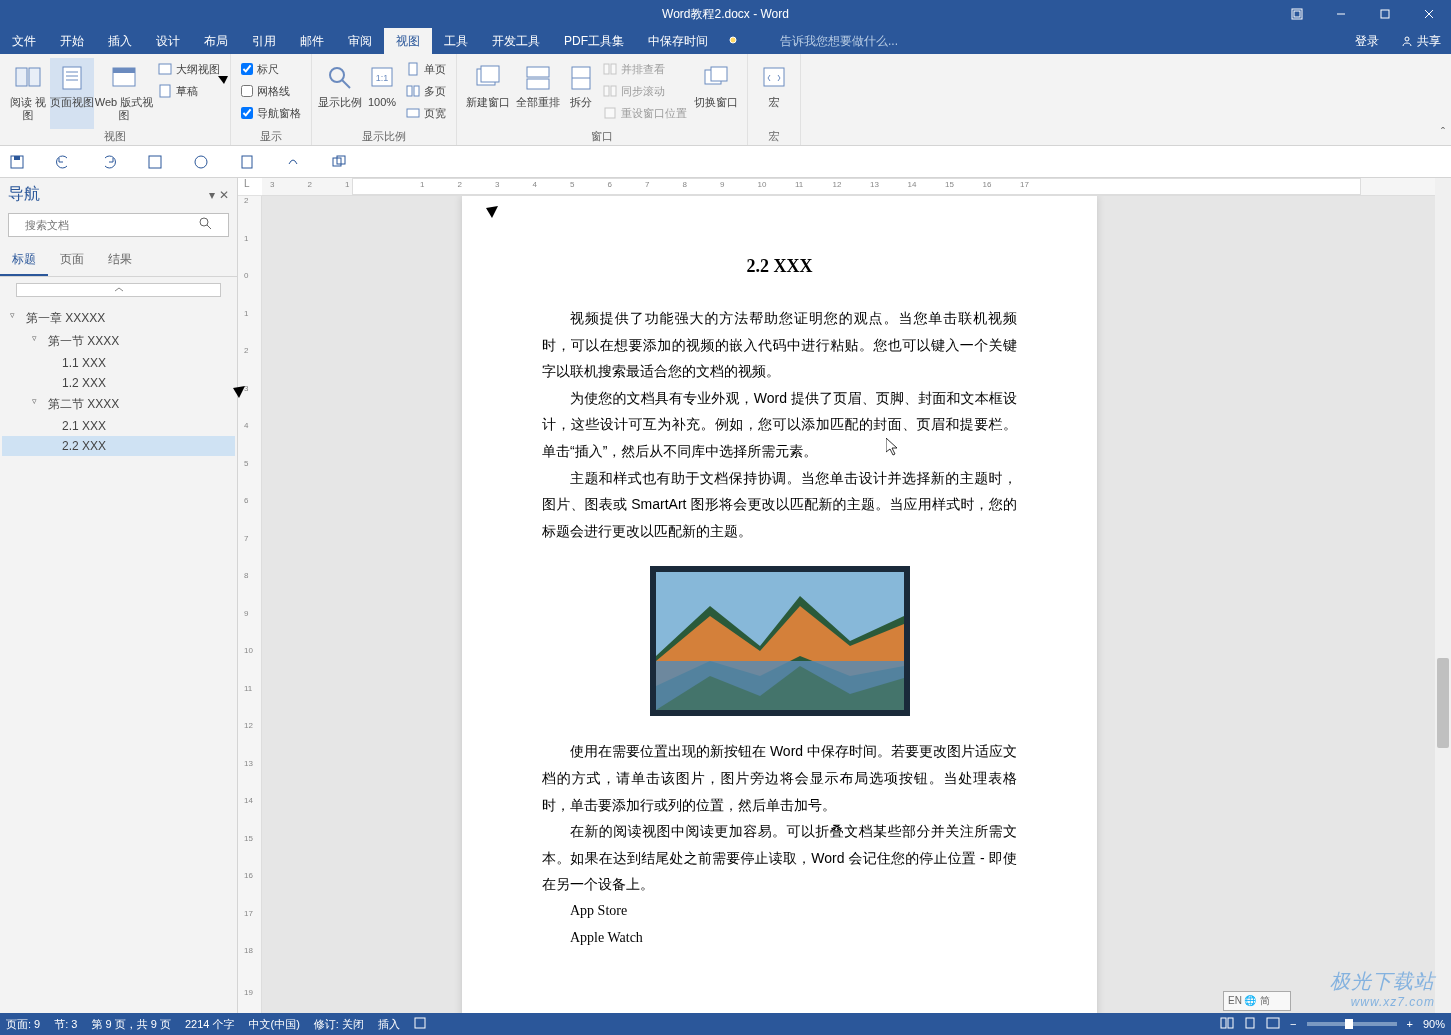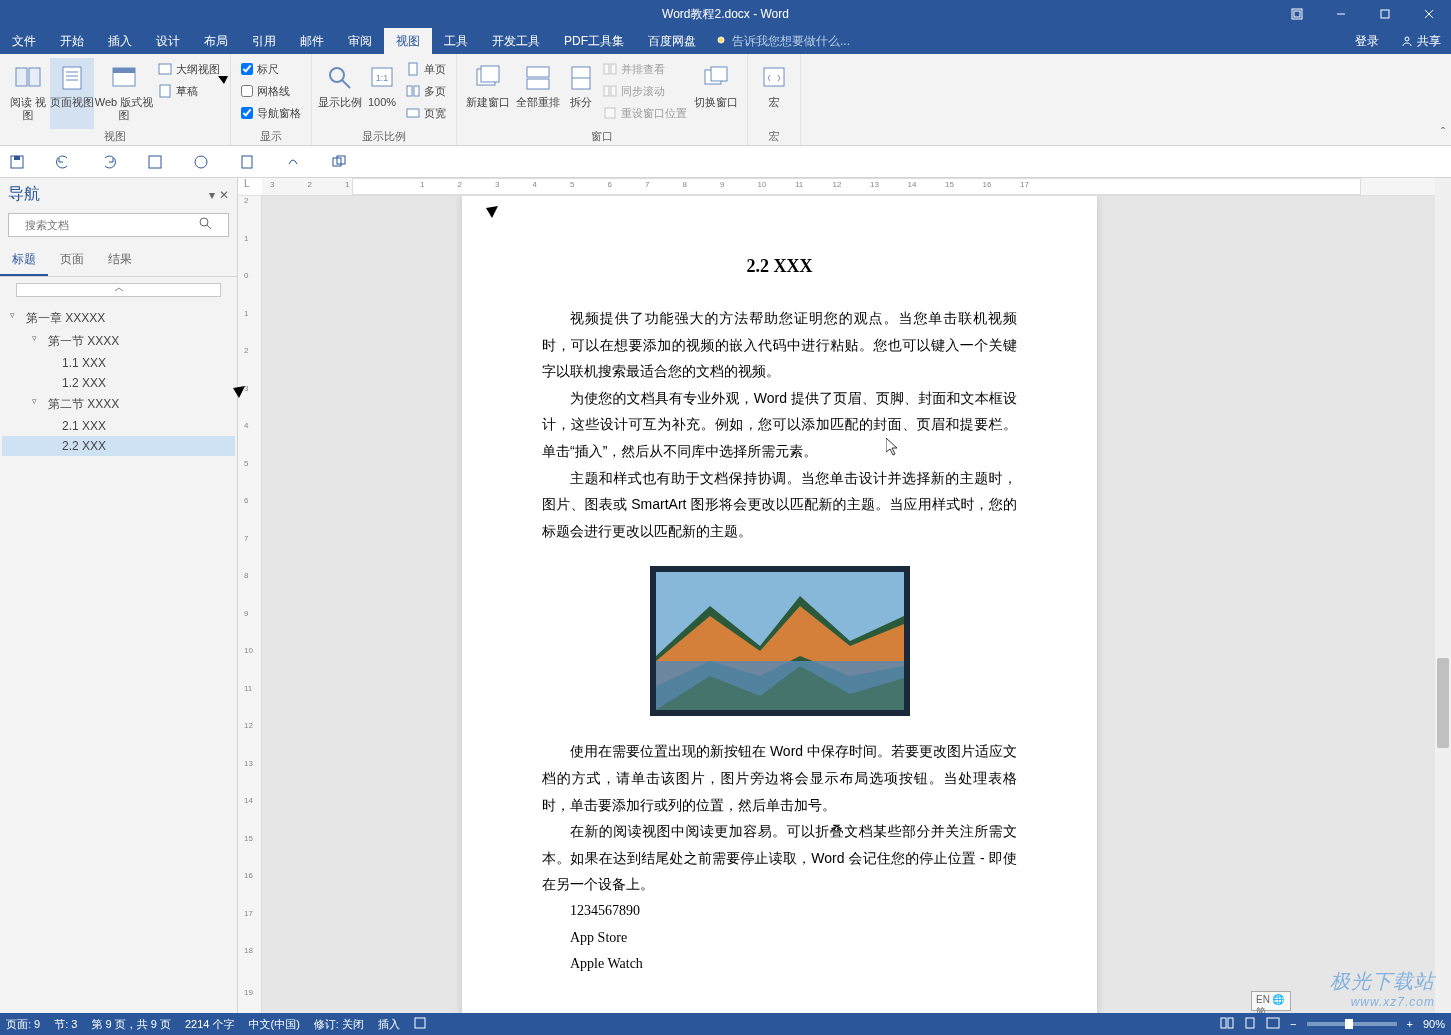--- a/index.html
+++ b/index.html
@@ -10,21 +10,21 @@
 .title-controls { position: absolute; right: 0; display: flex; }
 .title-controls .ctrl { width: 44px; height: 28px; display: flex; align-items: center; justify-content: center; font-size: 11px; }
 .title-controls .ctrl svg { width: 12px; height: 12px; }
 
 
 .menubar { height: 26px; background: #2b579a; color: #fff; display: flex; align-items: stretch; font-size: 12px; }
 .menu-item { padding: 0 12px; display: flex; align-items: center; cursor: pointer; }
 .menu-item.file { background: #2b579a; }
 .menu-item.active { background: #f3f3f3; color: #2b579a; }
 .menu-right { margin-left: auto; display: flex; align-items: center; }
-.tell-me { color: #b8cce4; margin-left: 8px; display: flex; align-items: center; }
+.tell-me { color: #b8cce4; margin-left: 8px; display: flex; align-items: center; gap: 36px; }
 .tell-me svg { width: 12px; height: 12px; margin-right: 4px; }
 .share-btn { display: flex; align-items: center; padding: 0 10px; }
 .share-btn svg { width: 12px; height: 12px; margin-right: 4px; }
 
 
 .ribbon { height: 92px; background: #f3f3f3; display: flex; border-bottom: 1px solid #d4d4d4; }
 .ribbon-group { border-right: 1px solid #e1e1e1; padding: 4px 6px 0 6px; display: flex; flex-direction: column; }
 .ribbon-group-label { text-align: center; font-size: 11px; color: #666; height: 16px; margin-top: auto; }
 .ribbon-body { display: flex; flex: 1; }
 .big-btn { display: flex; flex-direction: column; align-items: center; justify-content: flex-start; width: 44px; padding-top: 4px; font-size: 11px; color: #444; cursor: pointer; }
@@ -93,21 +93,21 @@
 
 
 .vscroll { position: absolute; right: 0; top: 178px; bottom: 22px; width: 16px; background: #f0f0f0; }
 .vscroll .thumb { position: absolute; left: 2px; right: 2px; top: 480px; height: 90px; background: #c0c0c0; border-radius: 2px; }
 
 
 .watermark { position: absolute; right: 16px; bottom: 26px; font-size: 20px; font-style: italic; color: rgba(80,150,220,0.65); font-family: "Arial", sans-serif; letter-spacing: 1px; }
 .watermark .small { font-size: 12px; display: block; text-align: right; }
 
 
-.imebox { position: absolute; right: 160px; bottom: 24px; width: 40px; height: 20px; border: 1px solid #aaa; background: rgba(255,255,255,0.7); font-size: 10px; color: #666; padding: 2px 4px; }
+.imebox { position: absolute; right: 160px; bottom: 24px; width: 68px; height: 20px; border: 1px solid #aaa; background: rgba(255,255,255,0.7); font-size: 10px; color: #666; padding: 2px 4px; }
 
 
 .cursor-arrow { position: absolute; left: 624px; top: 260px; font-size: 16px; color: #000; }
 
 .ruler-ticks span { position: absolute; top: 2px; }
 .v-ruler-ticks span { position: absolute; left: 6px; font-size: 8px; color: #888; }
 </style>
 </head>
 <body>
 
@@ -145,21 +145,21 @@
   <div class="menu-item">插入</div>
   <div class="menu-item">设计</div>
   <div class="menu-item">布局</div>
   <div class="menu-item">引用</div>
   <div class="menu-item">邮件</div>
   <div class="menu-item">审阅</div>
   <div class="menu-item active">视图</div>
   <div class="menu-item">工具</div>
   <div class="menu-item">开发工具</div>
   <div class="menu-item">PDF工具集</div>
-  <div class="menu-item">百度网盘</div>
+  <div class="menu-item">中保存时间</div>
   <div class="tell-me">
     <svg viewBox="0 0 12 12">
         <circle cx="5" cy="5" r="3" fill="#ffd966"></circle>
         <circle cx="5" cy="5" r="3" fill="none" stroke="#fff"></circle>
       </svg>
     <span>告诉我您想要做什么...</span>
   </div>
   <div class="menu-right">
     <div class="menu-item">登录</div>
     <div class="share-btn">
@@ -537,21 +537,20 @@
         <svg class="pic" viewBox="0 0 260 150">
           <rect x="0" y="0" width="260" height="150" fill="#1a2a3a"></rect>
           <rect x="6" y="6" width="248" height="138" fill="#87b8d9"></rect>
           <polygon points="6,90 60,40 110,80 150,30 200,75 254,50 254,144 6,144" fill="#2a5a3a"></polygon>
           <polygon points="6,95 60,50 110,85 150,40 200,80 254,58 254,100 200,110 150,90 110,110 60,95 6,120" fill="#d4803a"></polygon>
           <rect x="6" y="95" width="248" height="49" fill="#5a8ab0" opacity="0.85"></rect>
           <polygon points="6,144 60,110 110,130 150,100 200,128 254,112 254,144" fill="#3a6a4a" opacity="0.6"></polygon>
         </svg>
         <p>使用在需要位置出现的新按钮在 Word 中保存时间。若要更改图片适应文档的方式，请单击该图片，图片旁边将会显示布局选项按钮。当处理表格时，单击要添加行或列的位置，然后单击加号。</p>
         <p>在新的阅读视图中阅读更加容易。可以折叠文档某些部分并关注所需文本。如果在达到结尾处之前需要停止读取，Word 会记住您的停止位置 - 即使在另一个设备上。</p>
-        <p class="codelist">1234567890</p>
         <p class="codelist">App Store</p>
         <p class="codelist">Apple Watch</p>
 
       </div>
     </div>
     <span class="cursor-arrow">
       <svg width="14" height="18">
           <polygon points="0,0 0,14 4,11 7,17 9,16 6,10 11,10" fill="#fff" stroke="#000" stroke-width="0.8"></polygon>
         </svg>
     </span>

